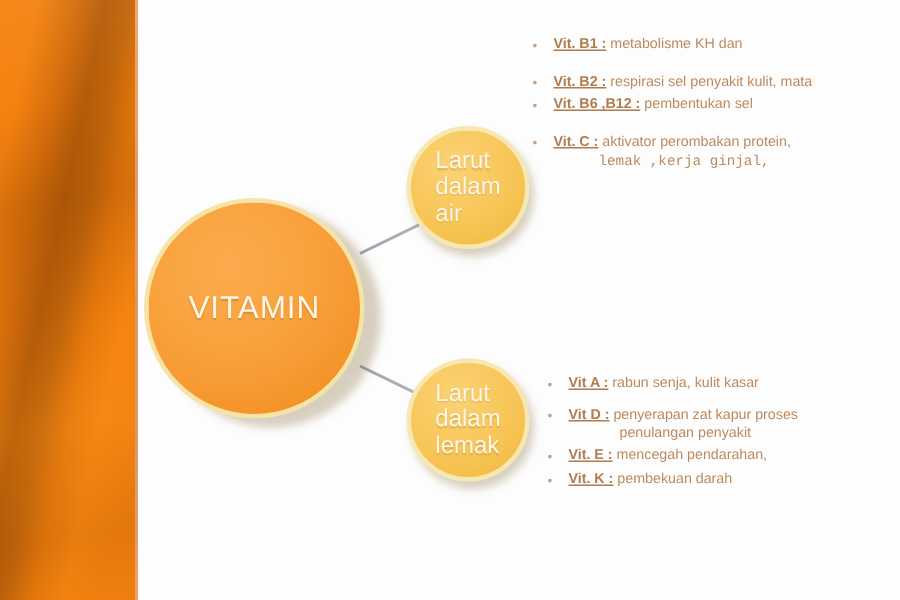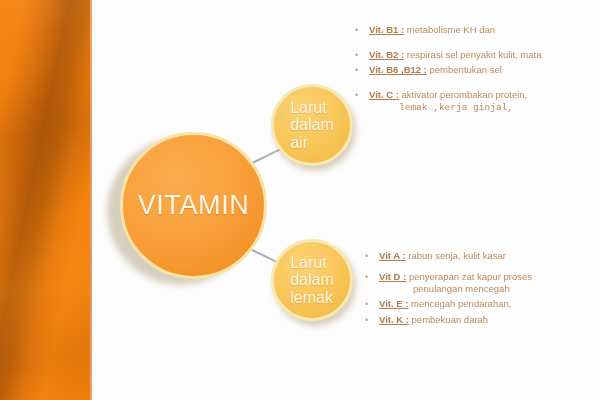--- a/index.html
+++ b/index.html
@@ -94,32 +94,32 @@
   }
   .node-shadow {
     position: absolute;
     border-radius: 50%;
     background: rgba(120,90,30,0.28);
     filter: blur(3px);
   }
 
   
   #node-main {
-    left: 120px;
+    left: 96px;
     top: 132px;
     width: 147px;
     height: 147px;
     border: 3px solid #f6e3a8;
     background: radial-gradient(circle at 38% 30%,
         #fbab4e 0%,
         #f9a33f 38%,
         #f79a33 62%,
         #f29022 85%,
         #ee8c1d 100%);
-    font-size: 27px;
+    font-size: 21px;
     letter-spacing: .6px;
     text-shadow: 0 1px 1px rgba(150,90,10,.35);
   }
   #node-main-shadow {
     left: 107px;
     top: 138px;
     width: 147px;
     height: 147px;
   }
 
@@ -274,21 +274,21 @@
       </span>
     </div>
 
     <div class="gap-md"></div>
 
     <div class="bullet-row">
       <span class="bullet-dot">•</span>
       <span class="bullet-body">
         <span class="bullet-head">Vit D :</span>
         <span>penyerapan zat kapur proses</span>
-        <span class="cont">penulangan mencegah</span>
+        <span class="cont">penulangan penyakit</span>
       </span>
     </div>
 
     <div class="gap-sm"></div>
 
     <div class="bullet-row">
       <span class="bullet-dot">•</span>
       <span class="bullet-body">
         <span class="bullet-head">Vit. E :</span>
         <span>mencegah pendarahan,</span>

